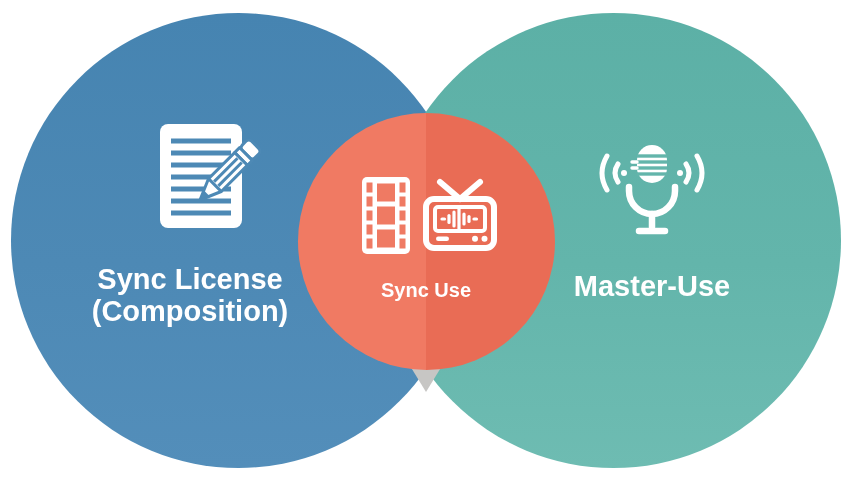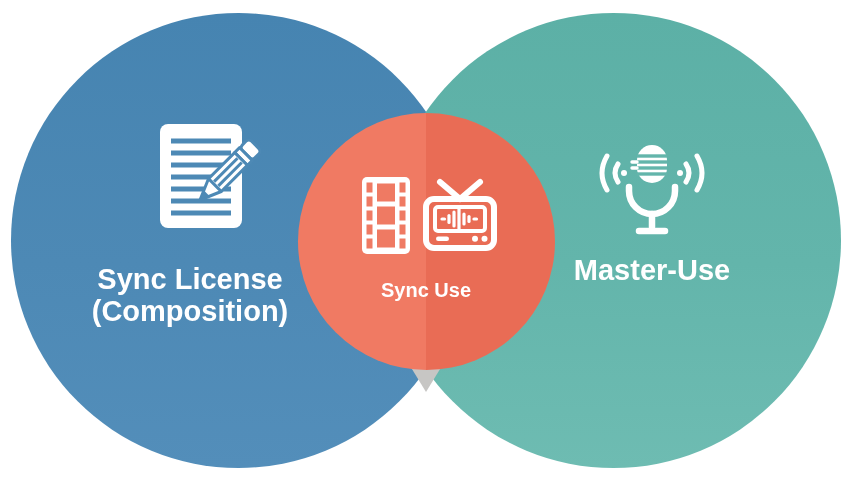--- a/index.html
+++ b/index.html
@@ -56,21 +56,21 @@
   }
   .label-left {
     left: 50px; top: 263px; width: 280px;
     font-size: 29px; line-height: 32px;
   }
   .label-center {
     left: 326px; top: 272px; width: 200px;
     font-size: 20px; line-height: 36px; text-align: center;
   }
   .label-right {
-    left: 532px; top: 253px; width: 240px;
+    left: 532px; top: 269px; width: 240px;
     font-size: 29px; line-height: 34px;
   }
 </style>
 </head>
 <body>
 
 <div class="stage">
 
   <div class="circle circle-left"></div>
 

